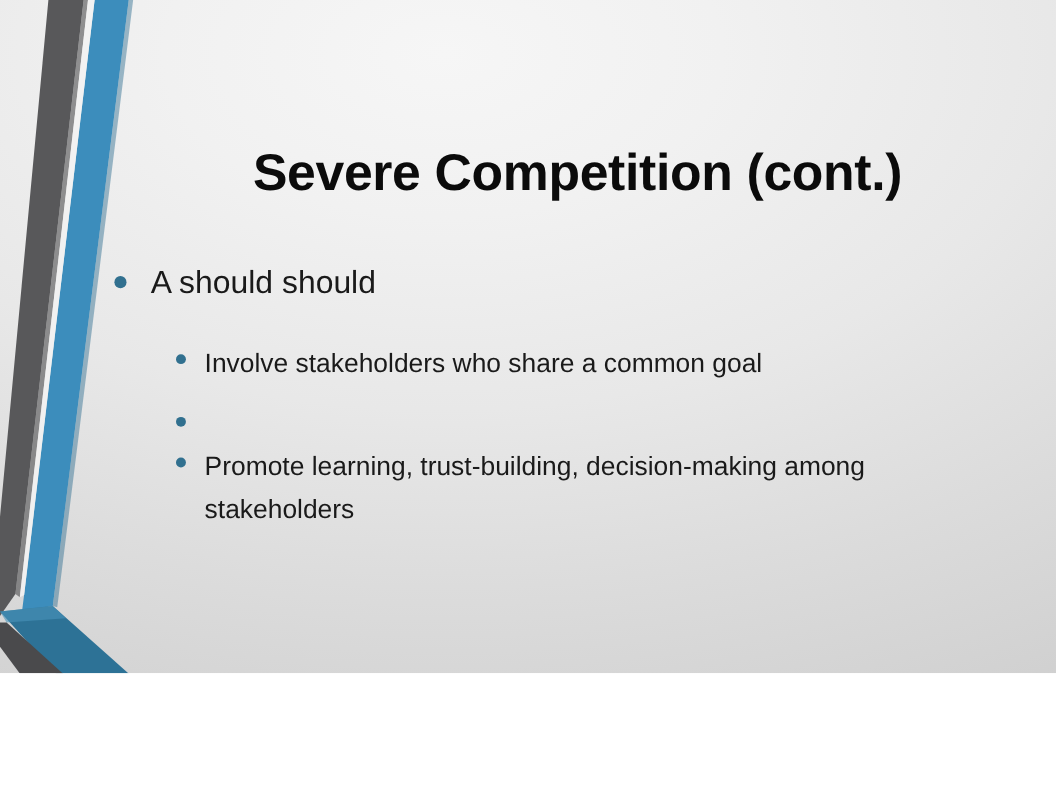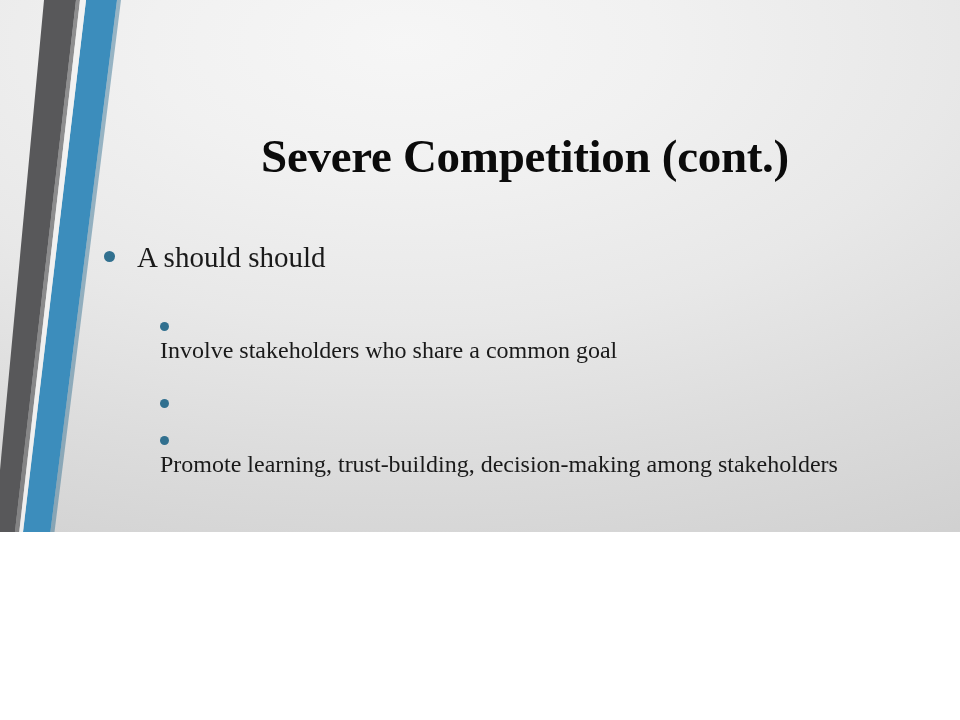--- a/index.html
+++ b/index.html
@@ -4,23 +4,23 @@
 <title>Severe Competition (cont.)</title>
 <style>
   html, body {
     margin: 0;
     padding: 0;
     background: #ffffff;
   }
   #slide {
     position: relative;
     width: 960px;
-    height: 532px;
+    height: 612px;
     overflow: hidden;
-    font-family: Liberation Serif, serif;
+    font-family: Liberation Sans, sans-serif;
     background: radial-gradient(ellipse 120% 110% at 42% 8%,
                   #f6f6f6 0%,
                   #f1f1f1 22%,
                   #e8e8e8 48%,
                   #dcdcdc 72%,
                   #cfcfcf 100%);
   }
 
   
   .deco {
@@ -87,21 +87,20 @@
   }
   .lvl1 .bullet-text {
     font-size: 29px;
     line-height: 1.32;
   }
 
   
   .lvl2 {
     margin: 0 0 0 56px;
     padding-top: 17px;
-    flex-direction: column;
   }
   .lvl2 .bullet-dot {
     width: 9px;
     height: 9px;
     margin-top: 11px;
     margin-right: 17px;
   }
   .lvl2 .bullet-text {
     font-size: 24px;
     line-height: 1.65;

